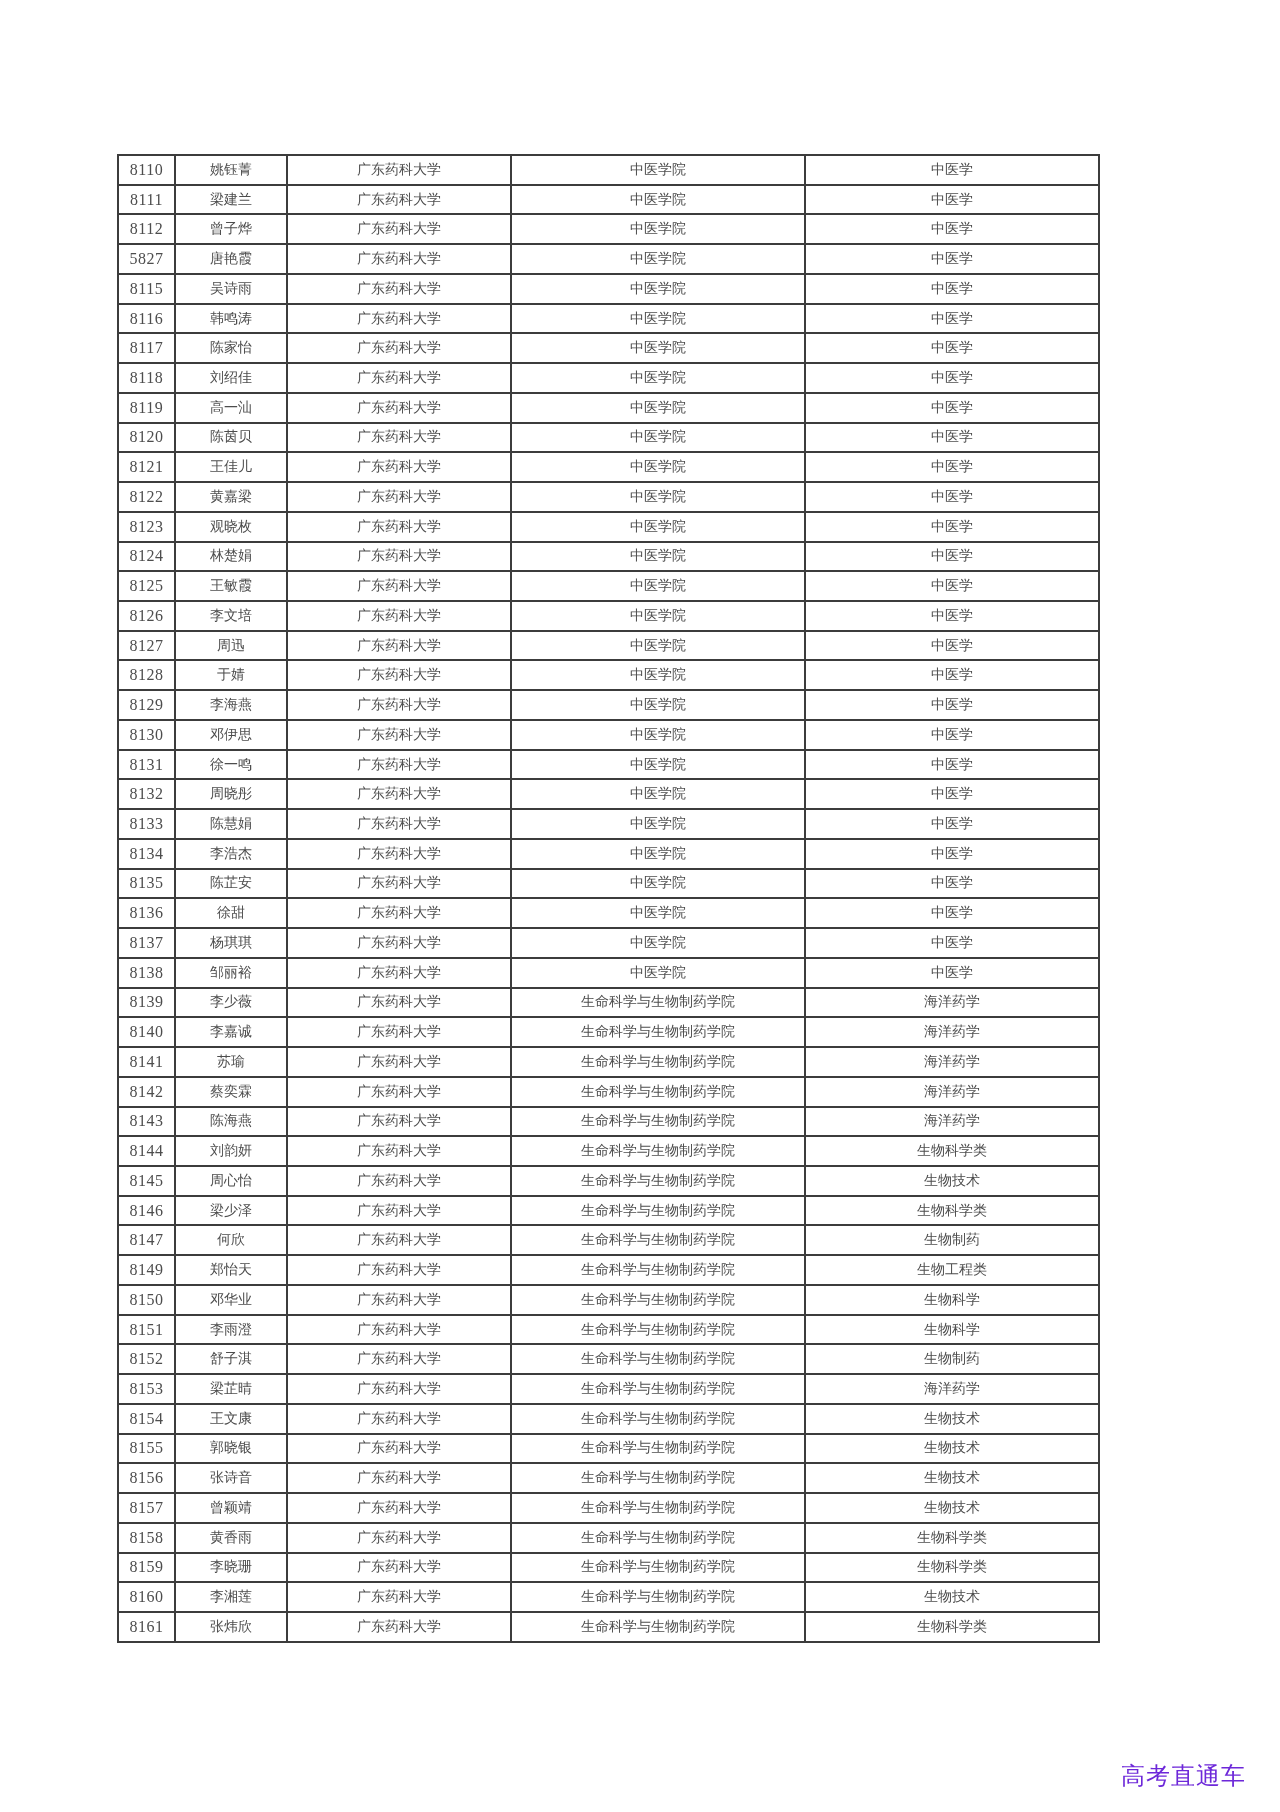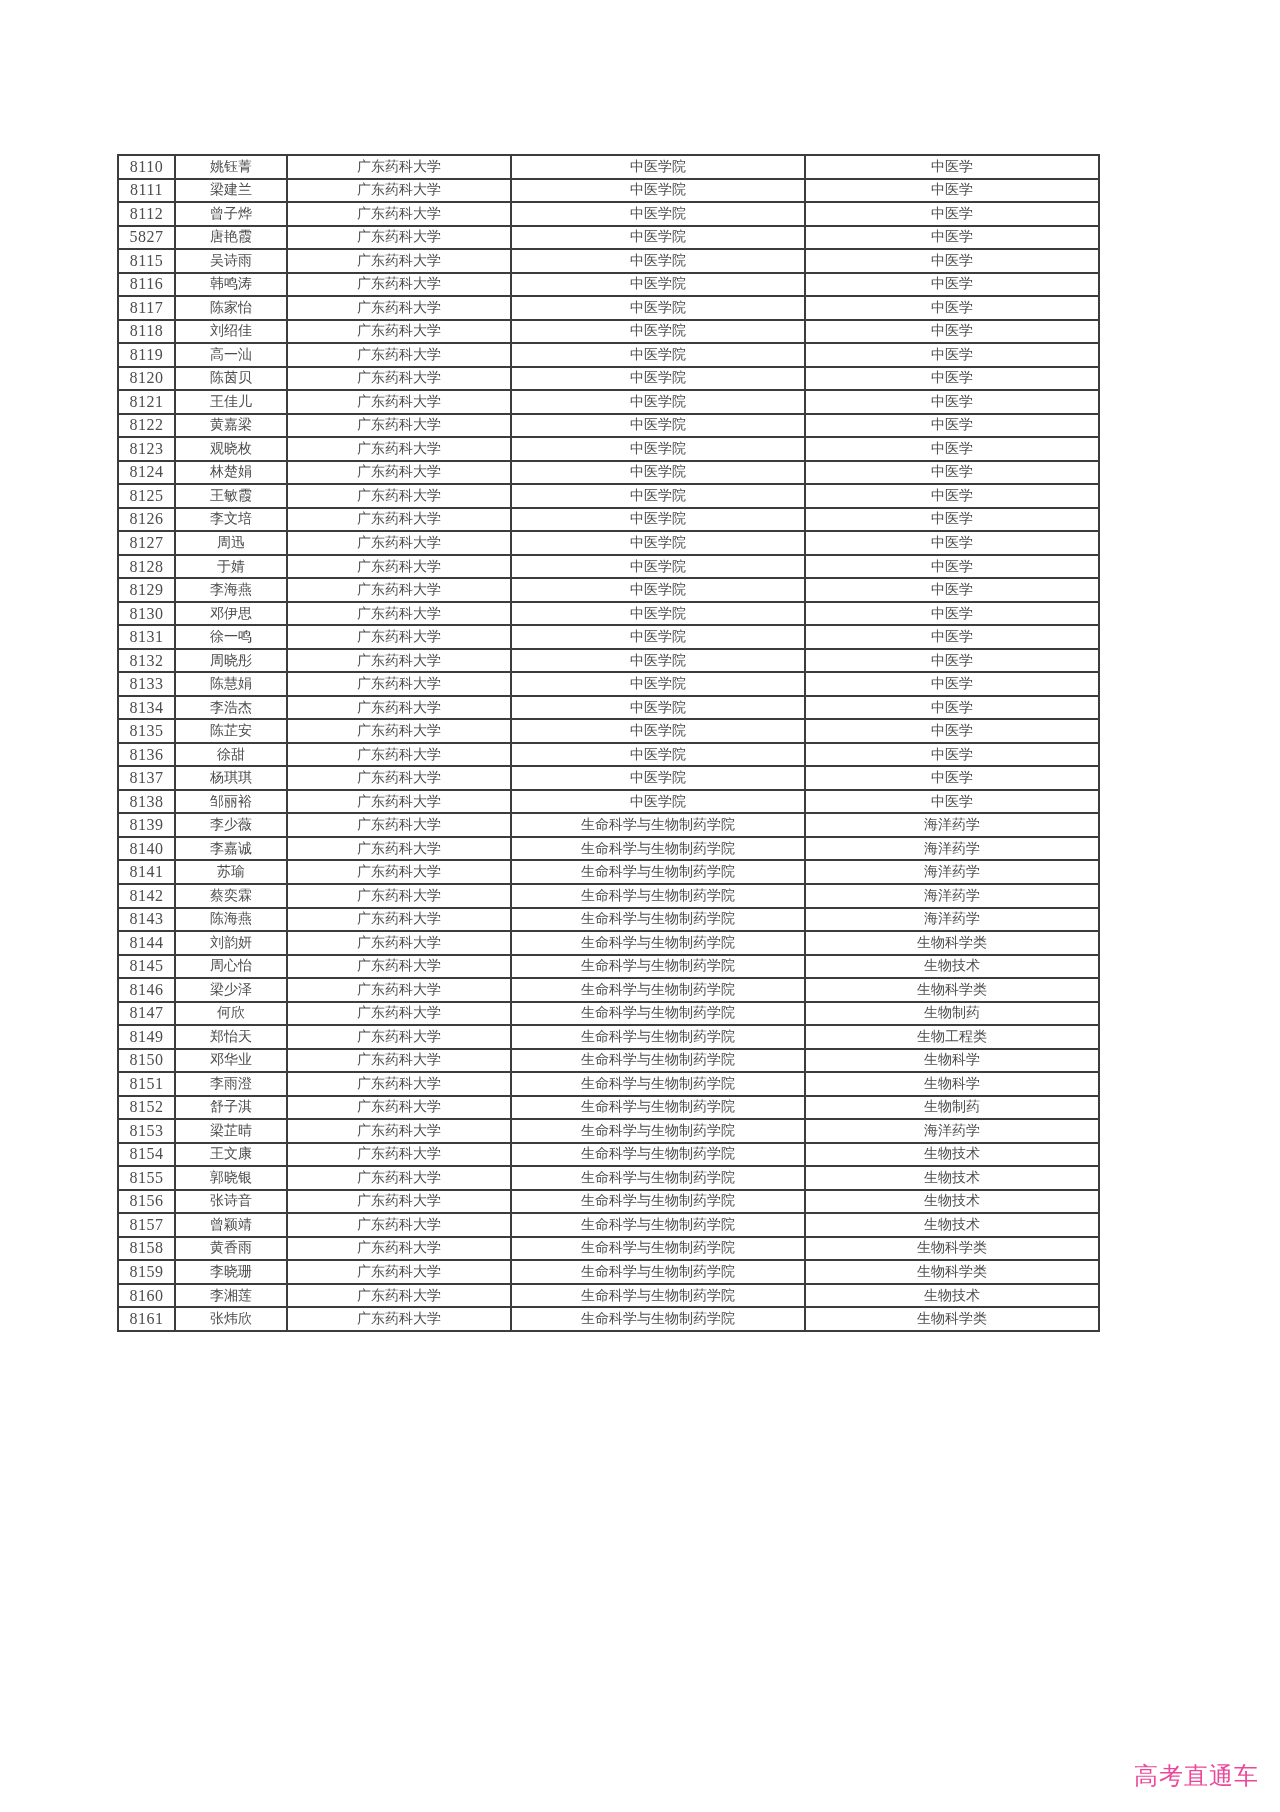--- a/index.html
+++ b/index.html
@@ -19,21 +19,21 @@
     width: 1280px;
     height: 1812px;
     background: #ffffff;
     overflow: hidden;
   }
   table.roster {
     position: absolute;
     left: 117px;
     top: 154px;
     width: 981px;
-    height: 1178px;
+    height: 1489px;
     border-collapse: collapse;
     table-layout: fixed;
   }
   table.roster td {
     border: 2px solid #3c3c3c;
     text-align: center;
     vertical-align: middle;
     font-size: 14px;
     color: #4d4d4d;
     padding: 0;
@@ -41,24 +41,24 @@
     overflow: hidden;
     white-space: nowrap;
   }
   table.roster td.id-cell {
     font-size: 16px;
     letter-spacing: 0.5px;
   }
   .watermark {
     position: absolute;
     top: 1760px;
-    right: 21px;
+    right: 34px;
     font-family: "Liberation Sans", "DejaVu Sans", sans-serif;
     font-size: 24px;
-    color: #ec4899;
+    color: #6d28d9;
     letter-spacing: 1px;
     white-space: nowrap;
   }
 </style>
 </head>
 <body>
 
 <div class="page">
 
   <table class="roster">

